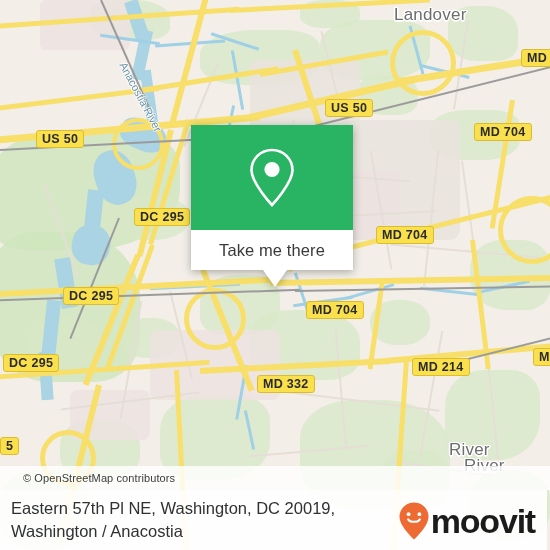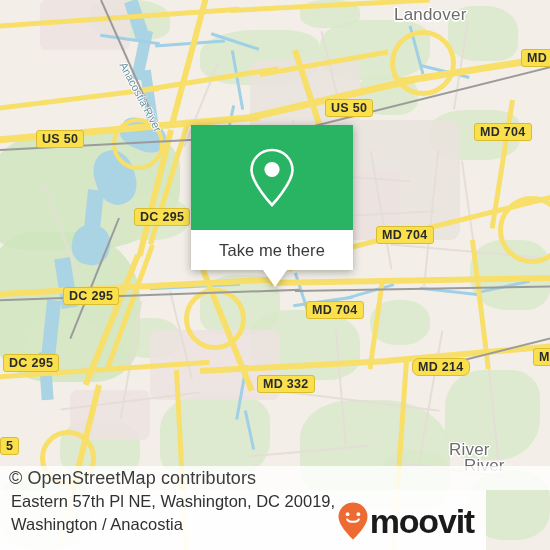--- a/index.html
+++ b/index.html
@@ -100,31 +100,31 @@
     border-top:17px solid #ffffff;
   }
 
   
   #attribution{
     position:absolute;left:0;top:466px;width:550px;height:24px;
     background:rgba(255,255,255,.82);
     display:flex;align-items:center;
   }
   #attribution span{
-    padding-left:9px;
-    font-size:18px;
+    padding-left:23px;
+    font-size:11px;
     color:#3c3c3c;
     letter-spacing:.1px;
   }
 
   
   #bottombar{
-    position:absolute;left:0;top:490px;width:486px;height:60px;
+    position:absolute;left:0;top:490px;width:547px;height:60px;
     background:rgba(255,255,255,.93);
-    display:flex;
+    display:flex;align-items:center;
   }
   #bottom-title{
     padding-left:11px;
     font-size:16.5px;
     line-height:23px;
     color:#2f3133;
     max-width:390px;
   }
   #moovit-logo{
     position:absolute;right:12px;top:12px;
@@ -300,21 +300,21 @@
         <div class="shield" style="left: 36px; top: 130px;">US 50</div>
         <div class="shield" style="left: 325px; top: 99px;">US 50</div>
         <div class="shield" style="left: 474px; top: 123px;">MD 704</div>
         <div class="shield" style="left: 521px; top: 49px;">MD 7</div>
         <div class="shield" style="left: 134px; top: 208px;">DC 295</div>
         <div class="shield" style="left: 63px; top: 287px;">DC 295</div>
         <div class="shield" style="left: 3px; top: 354px;">DC 295</div>
         <div class="shield" style="left: 376px; top: 226px;">MD 704</div>
         <div class="shield" style="left: 306px; top: 301px;">MD 704</div>
         <div class="shield" style="left: 257px; top: 375px;">MD 332</div>
-        <div class="shield" style="left: 412px; top: 358px; border-radius: 7px;">MD 214</div>
+        <div class="shield" style="left: 412px; top: 358px;">MD 214</div>
         <div class="shield" style="left: 533px; top: 348px;">MD</div>
         <div class="shield" style="left: 0px; top: 437px;">5</div>
       </div>
 
   </div>
 
   <div id="callout">
     <div id="callout-green">
       <svg width="52" height="62" viewBox="0 0 52 62" aria-hidden="true">
         <path d="M26 3 C14.5 3 5.5 12 5.5 23.3 C5.5 36 26 58 26 58 C26 58 46.5 36 46.5 23.3 C46.5 12 37.5 3 26 3 Z" fill="none" stroke="#ffffff" stroke-width="2.6"></path>

